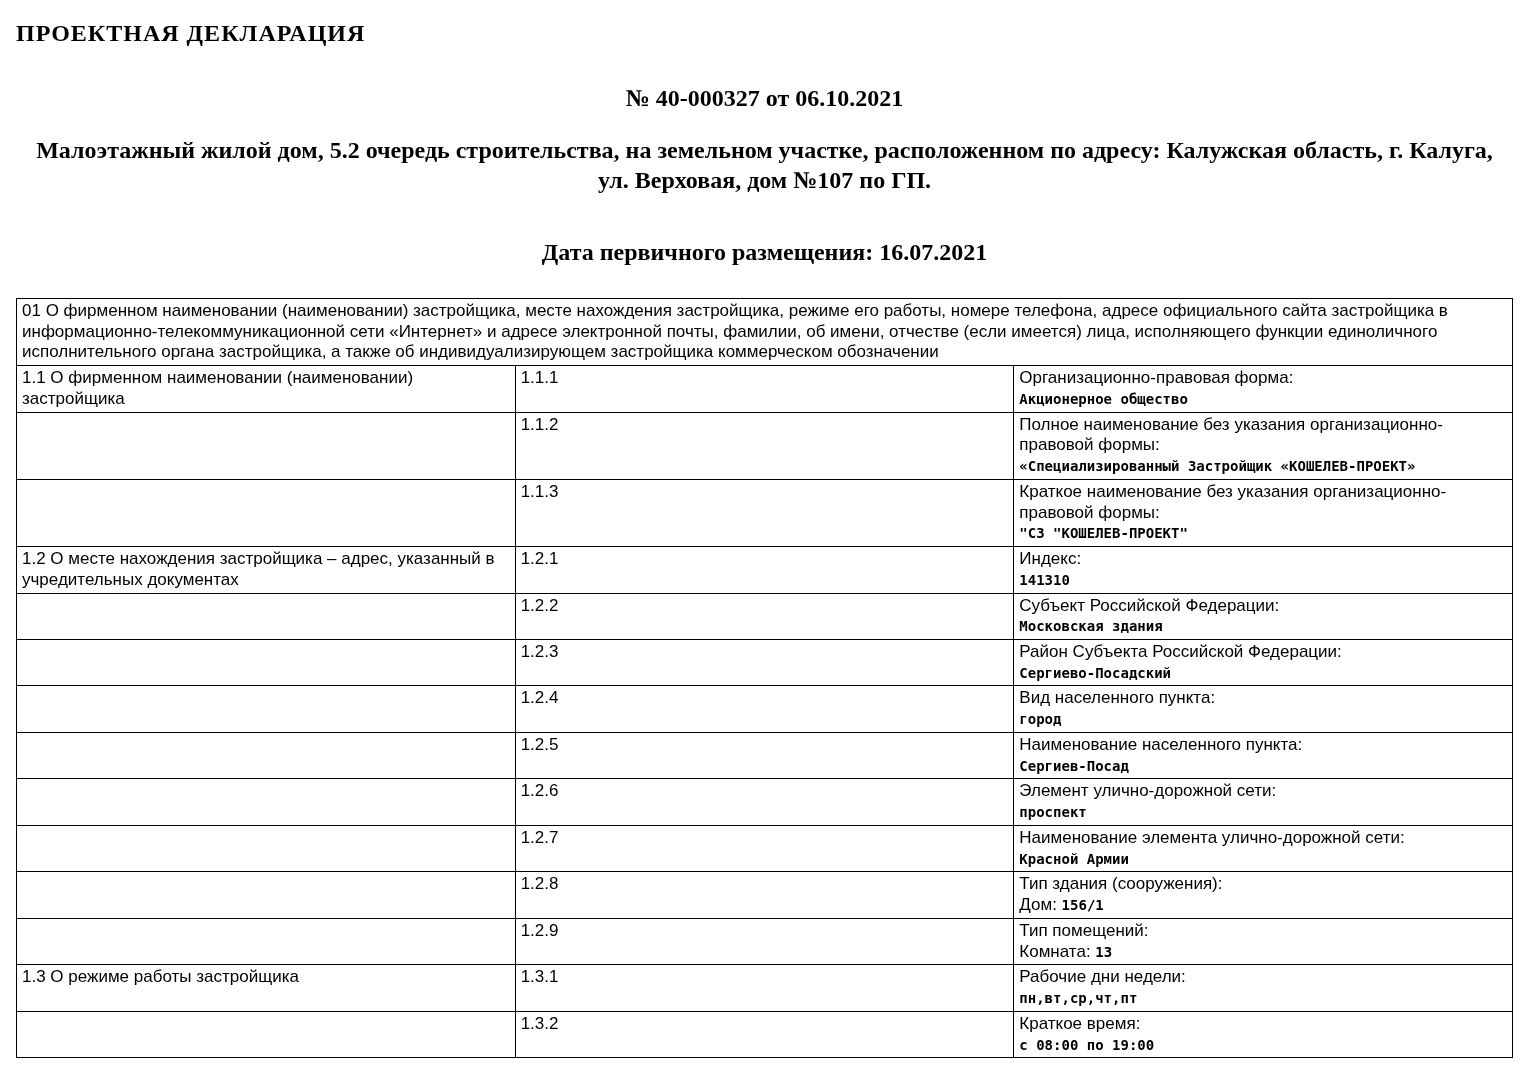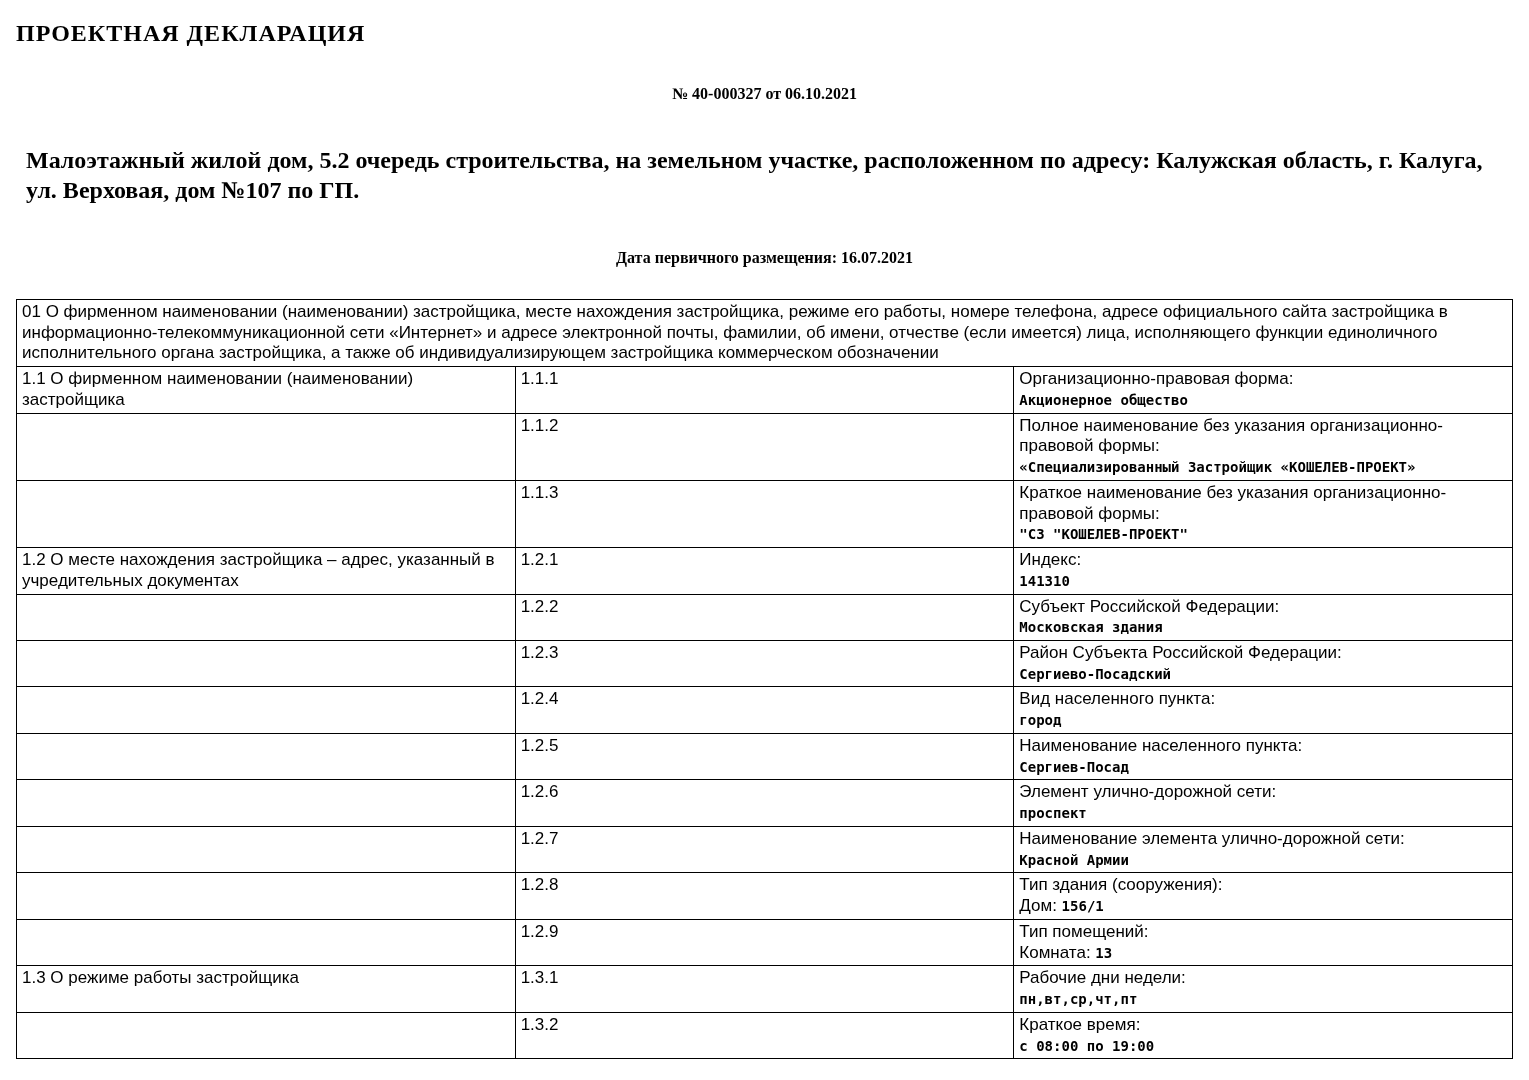--- a/index.html
+++ b/index.html
@@ -19,36 +19,37 @@
   .doc-title {
     font-family: "Liberation Serif", serif;
     font-weight: bold;
     font-size: 24px;
     letter-spacing: 1px;
     margin: 8px 0 0 0;
   }
   .doc-number {
     font-family: "Liberation Serif", serif;
     font-weight: bold;
-    font-size: 16px;
+    font-size: 24px;
     text-align: center;
     margin-top: 38px;
   }
   .doc-object {
     font-family: "Liberation Serif", serif;
     font-weight: bold;
     font-size: 24px;
-    margin-top: 42px;
+    text-align: center;
+    margin-top: 23px;
     line-height: 1.25;
     padding: 0 10px;
   }
   .doc-date {
     font-family: "Liberation Serif", serif;
     font-weight: bold;
-    font-size: 16px;
+    font-size: 24px;
     text-align: center;
     margin-top: 44px;
   }
   table.decl {
     border-collapse: collapse;
     width: 100%;
     margin-top: 32px;
     table-layout: fixed;
   }
   table.decl td {

